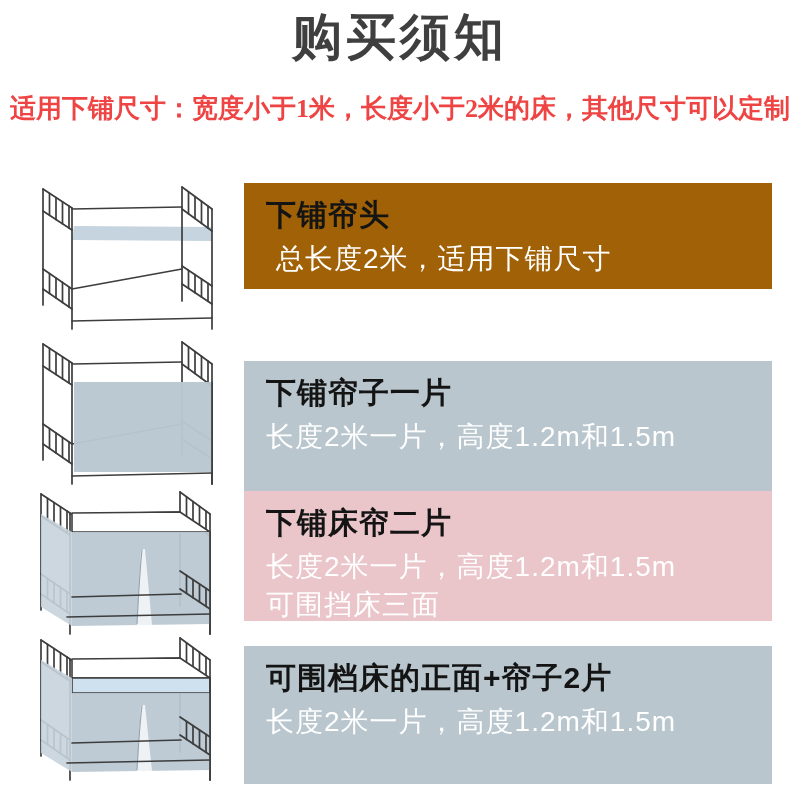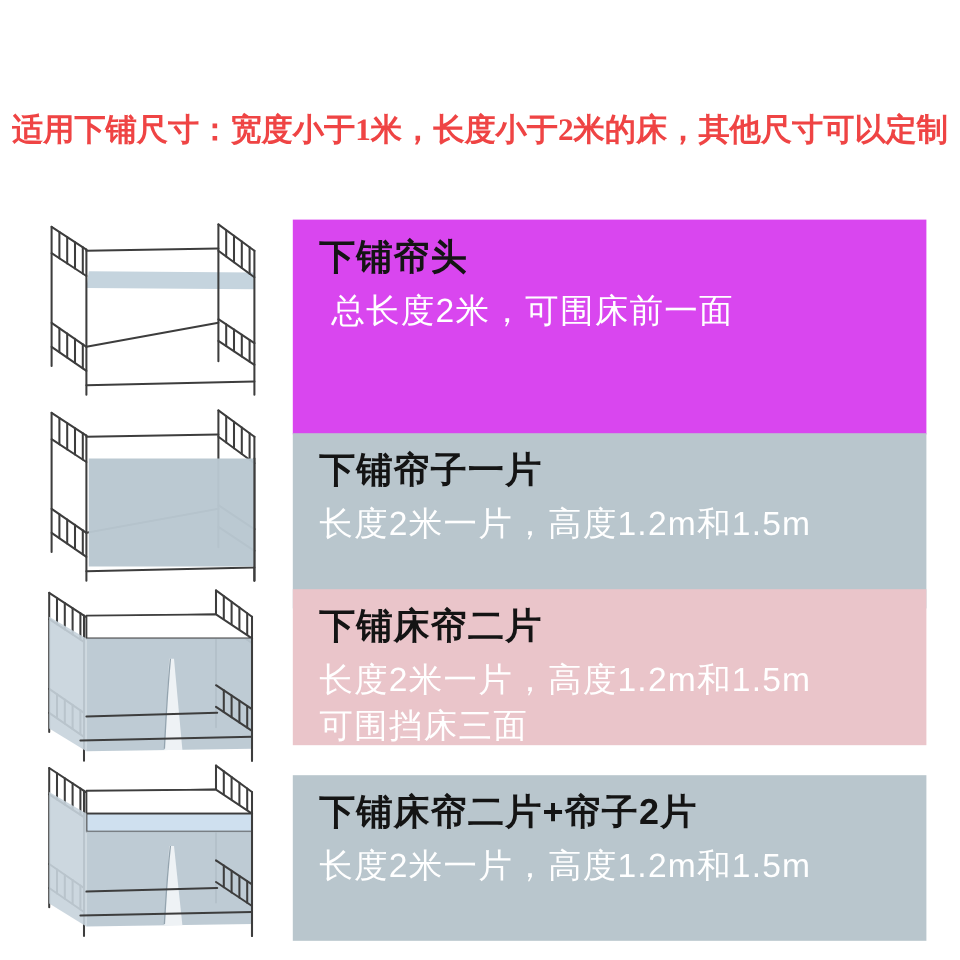--- a/index.html
+++ b/index.html
@@ -32,20 +32,21 @@
   .bed{position:absolute;}
   .frame line, .frame path{stroke:#3d3d3d;stroke-width:1.7;stroke-linecap:round;fill:none;}
   .outline{stroke:#3d3d3d;stroke-width:1.6;stroke-linejoin:round;}
   .softline{stroke:#94a4af;stroke-width:1.1;fill:none;}
 </style>
 </head>
 <body>
 
 <div id="page">
 
+  <div class="main-title">购买须知</div>
   <div class="subtitle">适用下铺尺寸：宽度小于1米，长度小于2米的床，其他尺寸可以定制</div>
 
   <svg class="bed" style="left:11px;top:181px" width="220" height="155" viewBox="0 0 220 155">
     <polygon points="63,45 201,46 201,60 61,59" fill="#c5d4de"></polygon>
     <g class="frame">
       <line x1="32" y1="8" x2="32" y2="124"></line>
         <line x1="61" y1="27" x2="61" y2="148"></line>
       <line x1="171" y1="6" x2="171" y2="120"></line>
         <line x1="201" y1="28" x2="201" y2="148"></line>
       <line x1="32" y1="8" x2="61" y2="27"></line>
@@ -196,42 +197,42 @@
       <line x1="171" y1="85" x2="201" y2="105"></line>
         <line x1="171" y1="103" x2="201" y2="123"></line>
       <line x1="177.5" y1="89.3" x2="177.5" y2="107.3"></line>
         <line x1="184" y1="93.7" x2="184" y2="111.7"></line>
       <line x1="190.5" y1="98" x2="190.5" y2="116"></line>
         <line x1="197" y1="102.3" x2="197" y2="120.3"></line>
       <line x1="201" y1="46" x2="201" y2="148"></line>
     </g>
   </svg>
 
-  <div class="panel" style="top: 183px; height: 179px; background: #d946ef;">
+  <div class="panel" style="top: 183px; height: 106px; background: #a16207;">
     <div class="panel-title">下铺帘头</div>
     <div class="panel-lines">
-      <div class="panel-line indent">总长度2米，可围床前一面</div>
+      <div class="panel-line indent">总长度2米，适用下铺尺寸</div>
     </div>
   </div>
 
   <div class="panel" style="top: 337px; height: 146px; background: rgb(185, 198, 205); margin-top: 24px;">
     <div class="panel-title">下铺帘子一片</div>
     <div class="panel-lines">
       <div class="panel-line">长度2米一片，高度1.2m和1.5m</div>
     </div>
   </div>
 
   <div class="panel" style="top: 491px; height: 130px; background: rgb(234, 197, 202);">
     <div class="panel-title">下铺床帘二片</div>
     <div class="panel-lines">
       <div class="panel-line">长度2米一片，高度1.2m和1.5m</div>
       <div class="panel-line">可围挡床三面</div>
     </div>
   </div>
 
   <div class="panel" style="top: 646px; height: 138px; background: rgb(185, 198, 205);">
-    <div class="panel-title">下铺床帘二片+帘子2片</div>
+    <div class="panel-title">可围档床的正面+帘子2片</div>
     <div class="panel-lines">
       <div class="panel-line">长度2米一片，高度1.2m和1.5m</div>
     </div>
   </div>
 
 </div>
 
 </body></html>

